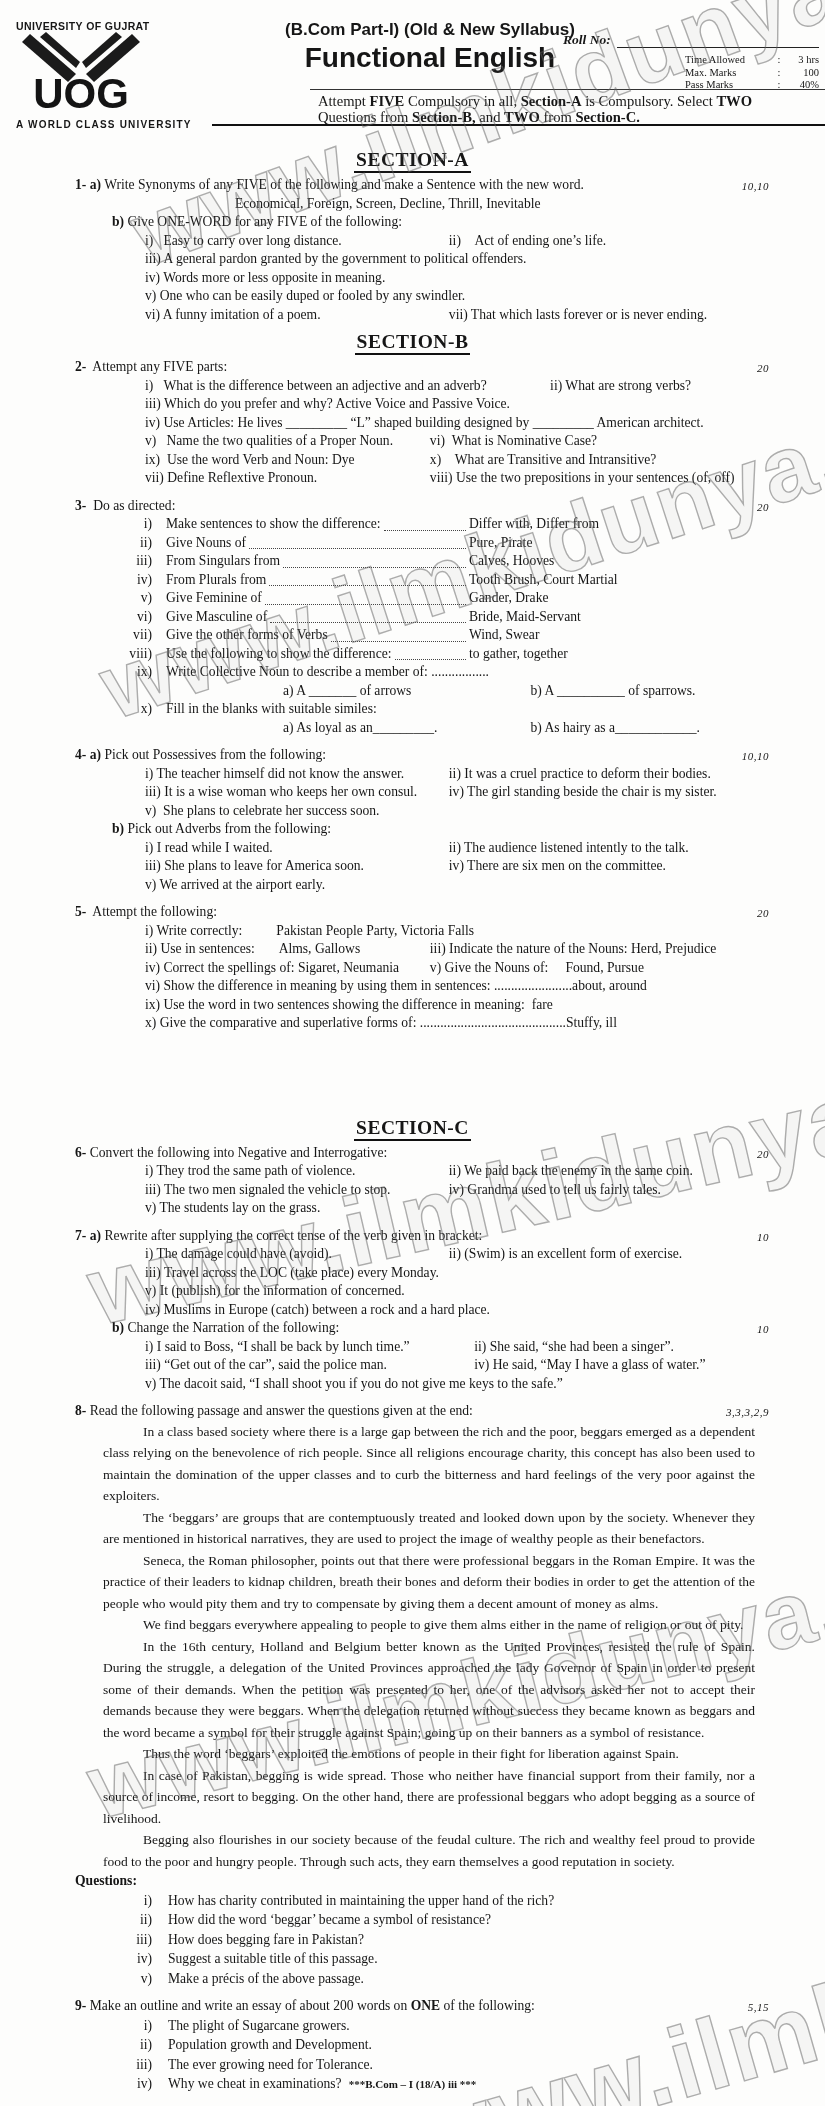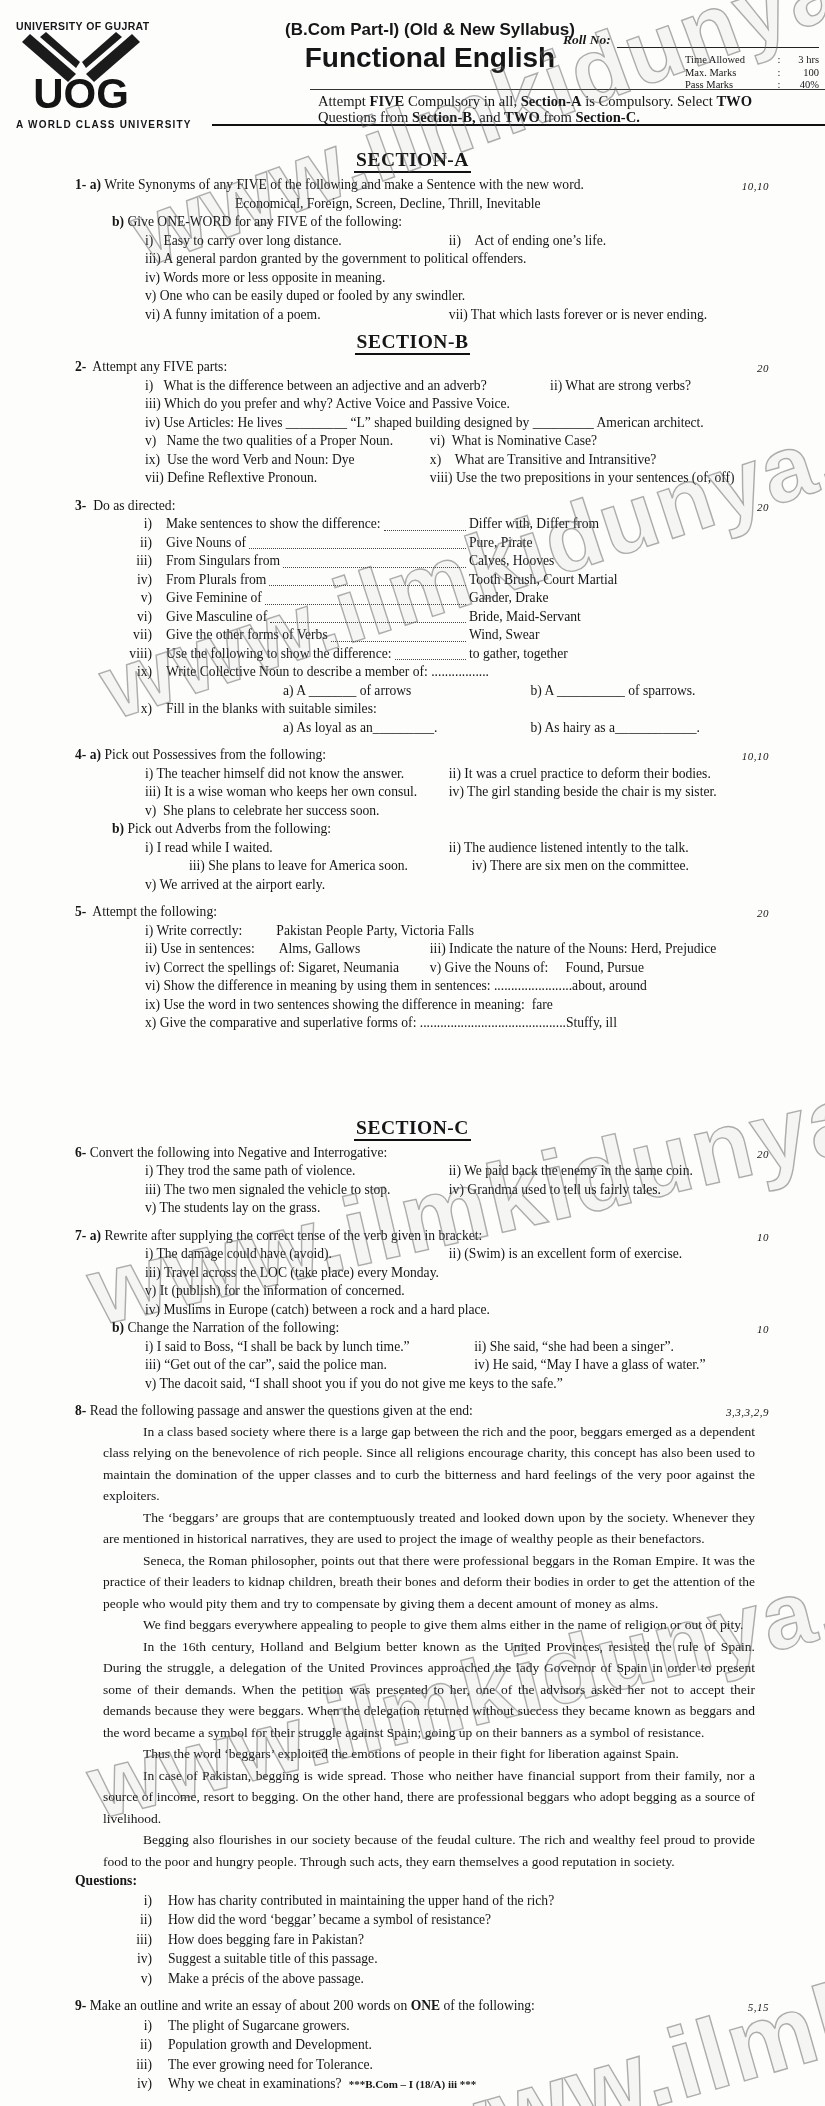--- a/index.html
+++ b/index.html
@@ -223,21 +223,21 @@
       <div class="row two i2" style="grid-template-columns: 48% 1fr;">
         <div><span>iii) It is a wise woman who keeps her own consul.</span></div>
         <div><span>iv) The girl standing beside the chair is my sister.</span></div>
       </div>
       <div class="row i2"><span>v)&nbsp; She plans to celebrate her success soon.</span></div>
       <div class="row i1"><span class="b">b)</span><span> Pick out Adverbs from the following:</span></div>
       <div class="row two i2" style="grid-template-columns: 48% 1fr;">
         <div><span>i) I read while I waited.</span></div>
         <div><span>ii) The audience listened intently to the talk.</span></div>
       </div>
-      <div class="row two i2" style="grid-template-columns: 48% 1fr; margin-left: 44px;">
+      <div class="row two i2" style="grid-template-columns: 48% 1fr;">
         <div><span>iii) She plans to leave for America soon.</span></div>
         <div><span>iv) There are six men on the committee.</span></div>
       </div>
       <div class="row i2"><span>v) We arrived at the airport early.</span></div>
       <div class="row i0 mt"><span class="b">5-</span><span>&nbsp; Attempt the following:</span><span class="marks">20</span></div>
       <div class="row i2"><span>i) Write correctly:&nbsp;&nbsp;&nbsp;&nbsp;&nbsp;&nbsp;&nbsp;&nbsp;&nbsp;&nbsp;Pakistan People Party, Victoria Falls</span></div>
       <div class="row two i2" style="grid-template-columns: 45% 1fr;">
         <div><span>ii) Use in sentences:&nbsp;&nbsp;&nbsp;&nbsp;&nbsp;&nbsp;&nbsp;Alms, Gallows</span></div>
         <div><span>iii) Indicate the nature of the Nouns: Herd, Prejudice</span></div>
       </div>

